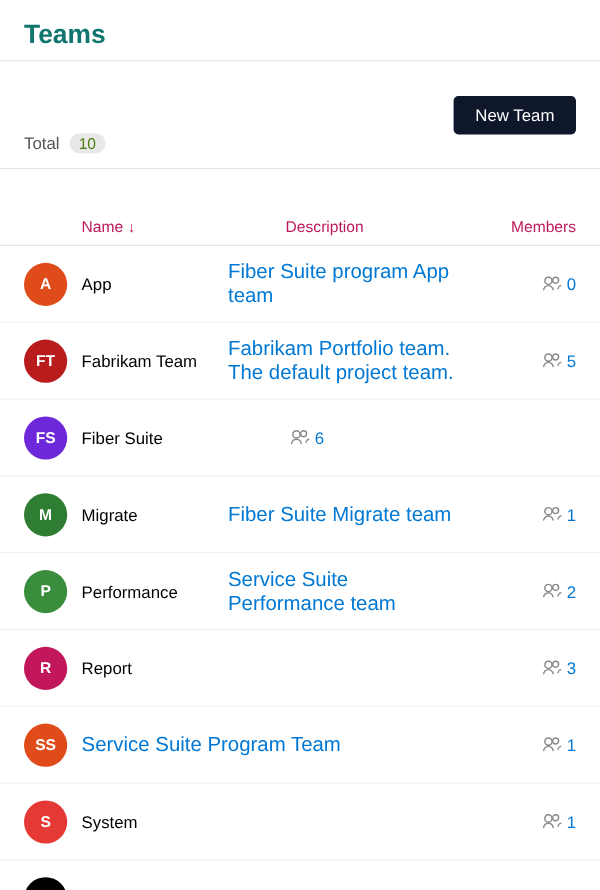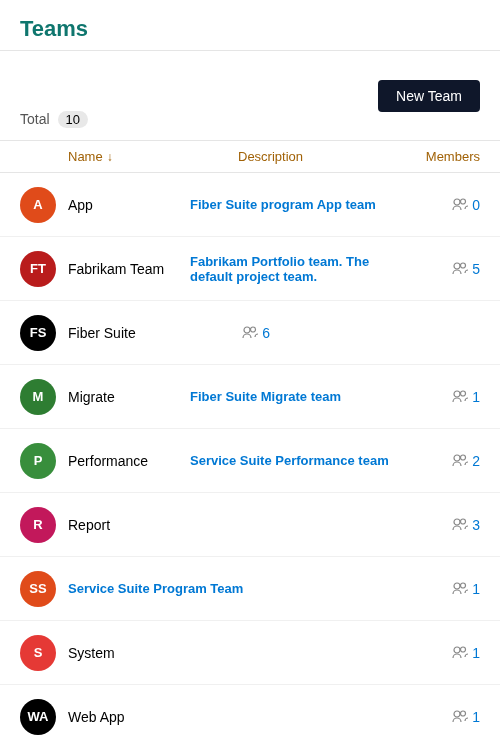--- a/index.html
+++ b/index.html
@@ -32,39 +32,40 @@
       gap: 8px;
       font-size: 14px;
       color: #555;
       margin-top: 48px;
     }
     .total-count {
       background: #e8e8e8;
       border-radius: 10px;
       padding: 1px 8px;
       font-size: 13px;
-      color: #000000;
+      color: #4d7c0f;
     }
     .new-team-btn {
       background: #0f172a;
       color: #fff;
       border: none;
       border-radius: 4px;
       padding: 8px 18px;
       font-size: 14px;
       font-weight: 500;
       cursor: pointer;
     }
     .table-header {
       display: flex;
       align-items: center;
       padding: 8px 20px;
       border-bottom: 1px solid #e5e5e5;
       font-size: 13px;
-      color: #a16207;
+      color: #be185d;
+      margin-top: 32px;
     }
     .col-name { width: 170px; display: flex; align-items: center; gap: 4px; cursor: pointer; }
     .col-desc { flex: 1; }
     .col-members { width: 80px; text-align: right; }
     .team-row {
       display: flex;
       align-items: center;
       padding: 10px 20px;
       border-bottom: 1px solid #f0f0f0;
       min-height: 64px;
@@ -84,24 +85,23 @@
     }
     .col-name-cell {
       width: 122px;
       font-size: 14px;
       font-weight: 500;
       color: #000000;
       flex-shrink: 0;
     }
     .col-desc-cell {
       flex: 1;
-      font-size: 13px;
+      font-size: 17px;
       color: #0078d4;
       padding-right: 10px;
-      font-weight: bold;
     }
     .col-members-cell {
       width: 80px;
       text-align: right;
       display: flex;
       align-items: center;
       justify-content: flex-end;
       gap: 4px;
       font-size: 14px;
     }
@@ -164,21 +164,21 @@
           <circle cx="5" cy="4" r="3" stroke="#888" stroke-width="1.2" fill="none"></circle>
           <path d="M1 12c0-2.2 1.8-4 4-4s4 1.8 4 4" stroke="#888" stroke-width="1.2" fill="none"></path>
           <circle cx="11" cy="3.5" r="2.5" stroke="#888" stroke-width="1.2" fill="none"></circle>
           <path d="M13 11c0-1.7 1.3-3 3-3" stroke="#888" stroke-width="1.2" fill="none"></path>
         </svg>
       </span>
       <span class="members-count">5</span>
     </div>
   </div>
     <div class="team-row">
-    <div class="avatar" style="background:#000000">FS</div>
+    <div class="avatar" style="background:#6d28d9">FS</div>
     <div class="col-name-cell">Fiber Suite</div>
     <div class="col-members-cell">
       <span class="members-icon">
         <svg width="16" height="12" viewBox="0 0 16 12" fill="none" xmlns="http://www.w3.org/2000/svg">
           <circle cx="5" cy="4" r="3" stroke="#888" stroke-width="1.2" fill="none"></circle>
           <path d="M1 12c0-2.2 1.8-4 4-4s4 1.8 4 4" stroke="#888" stroke-width="1.2" fill="none"></path>
           <circle cx="11" cy="3.5" r="2.5" stroke="#888" stroke-width="1.2" fill="none"></circle>
           <path d="M13 11c0-1.7 1.3-3 3-3" stroke="#888" stroke-width="1.2" fill="none"></path>
         </svg>
       </span>

